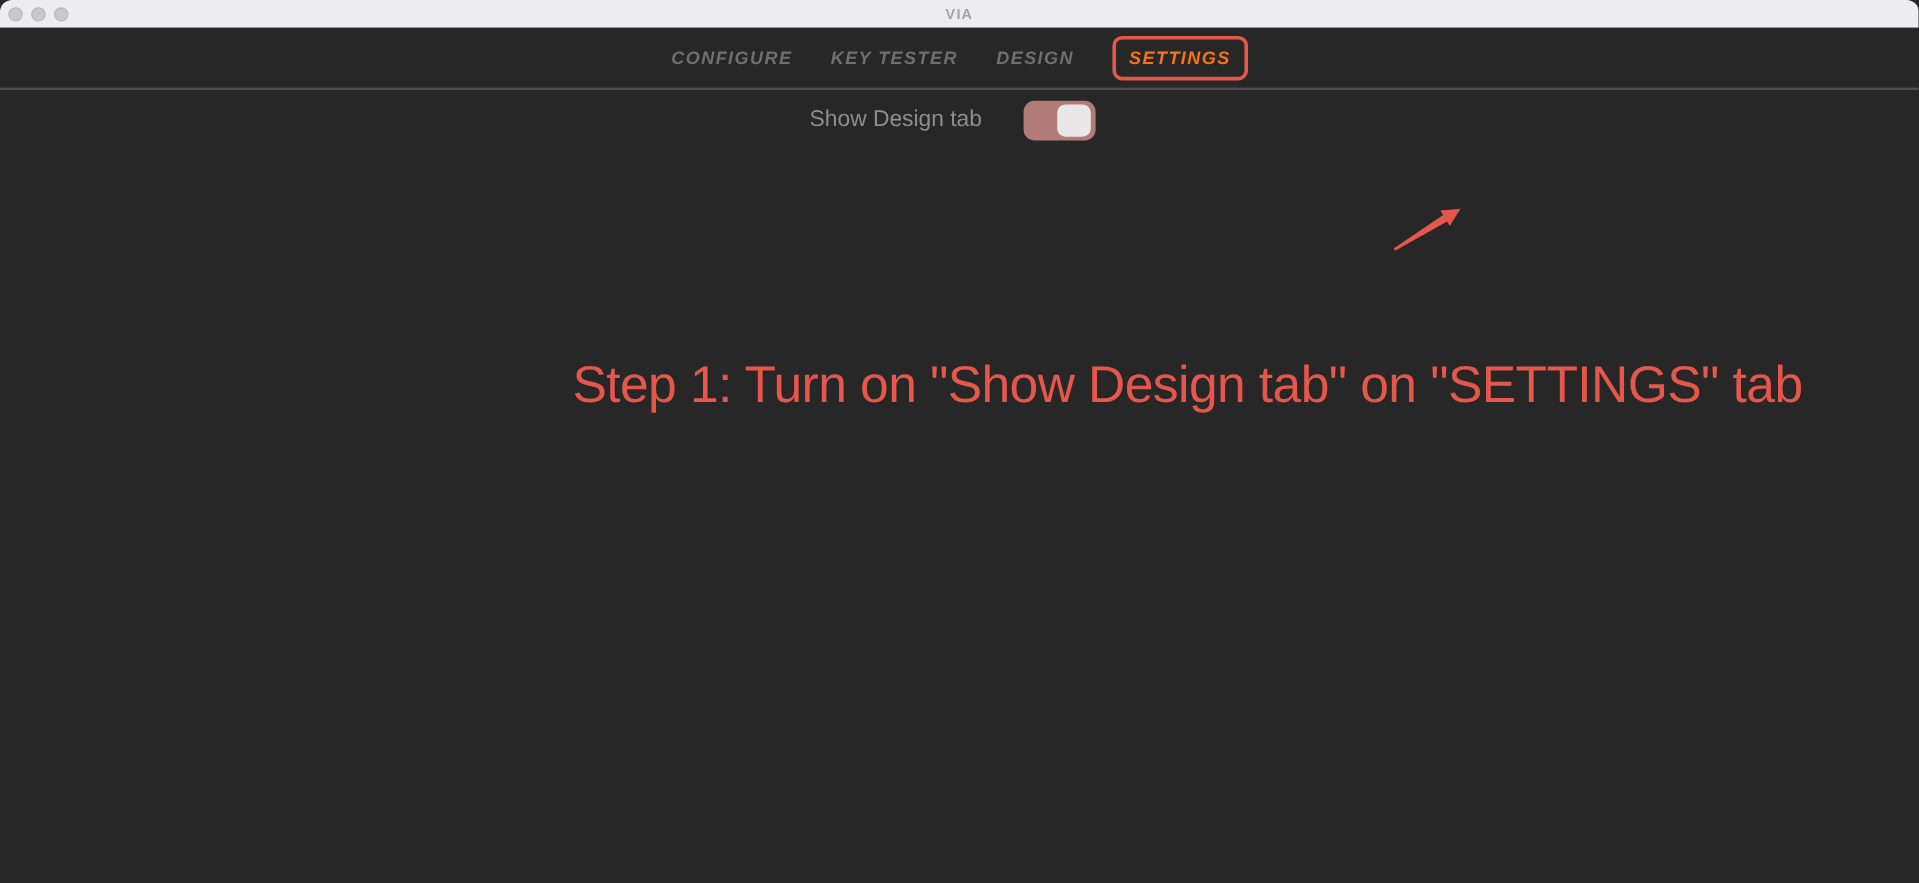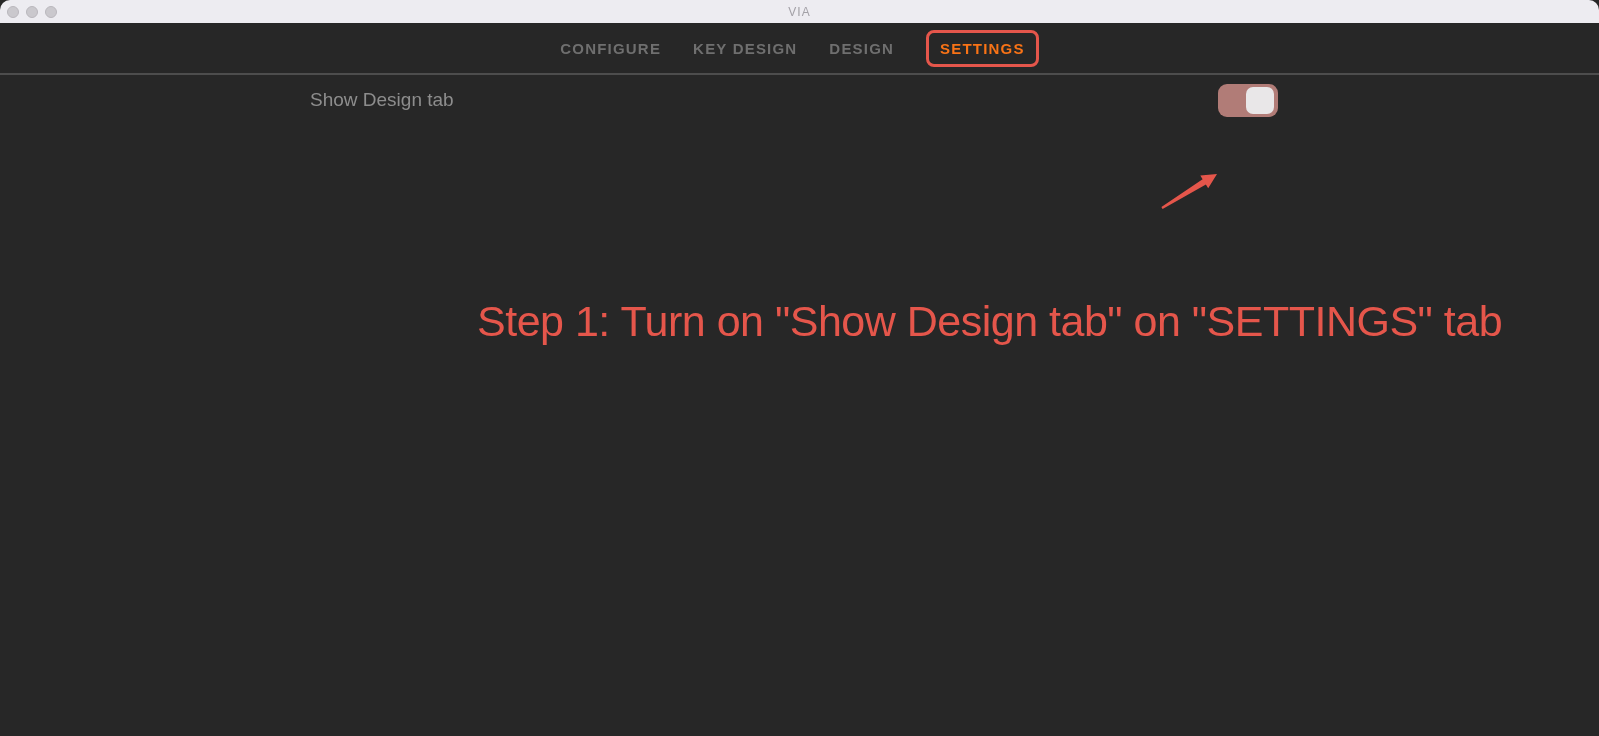--- a/index.html
+++ b/index.html
@@ -36,57 +36,58 @@
     width: 12px; height: 12px;
     border-radius: 50%;
     background: #cac8cd;
     border: 1px solid #b9b7bc;
     display: inline-block;
   }
   .win-title {
     width: 100%;
     text-align: center;
     font-size: 12px;
-    font-weight: 400;
+    font-weight: 700;
     letter-spacing: 1px;
     color: #a3a1a7;
   }
   
   .navbar {
     height: 52px;
     background: #272727;
     border-bottom: 2px solid #4d4d4d;
     display: flex;
     align-items: center;
     justify-content: center;
     gap: 32px;
   }
   .nav-item {
     font-size: 15px;
     font-weight: 600;
     letter-spacing: 1.2px;
     color: #6f6f6f;
     cursor: pointer;
     white-space: nowrap;
+    font-style: italic;
   }
   .nav-item.active { color: #f97316; }
   .nav-item.highlight-box {
     border: 3px solid #e5564b;
     border-radius: 8px;
     padding: 7px 11px;
   }
   
   .content { position: relative; height: 659px; }
   .setting-row {
     position: absolute;
     left: 0; right: 0;
     height: 34px;
     display: flex;
     align-items: center;
-    justify-content: space-between;
+    justify-content: center;
     padding-left: 310px;
     padding-right: 321px;
     gap: 35px;
   }
   .row-0 { top: 8px; }
   .row-1 { top: 58px; }
   .setting-label {
     font-size: 19px;
     color: #8d8d8d;
   }
@@ -130,21 +131,21 @@
     <div class="traffic-lights">
       <span class="tl"></span>
       <span class="tl"></span>
       <span class="tl"></span>
     </div>
     <div class="win-title">VIA</div>
   </div>
 
   <div class="navbar">
     <div class="nav-item">CONFIGURE</div>
-    <div class="nav-item">KEY DESIGN</div>
+    <div class="nav-item">KEY TESTER</div>
     <div class="nav-item">DESIGN</div>
     <div class="nav-item active highlight-box">SETTINGS</div>
   </div>
 
   <div class="content">
 
     <div class="setting-row row-0">
       <span class="setting-label">Show Design tab</span>
       <span class="toggle">
         <span class="knob"></span>

